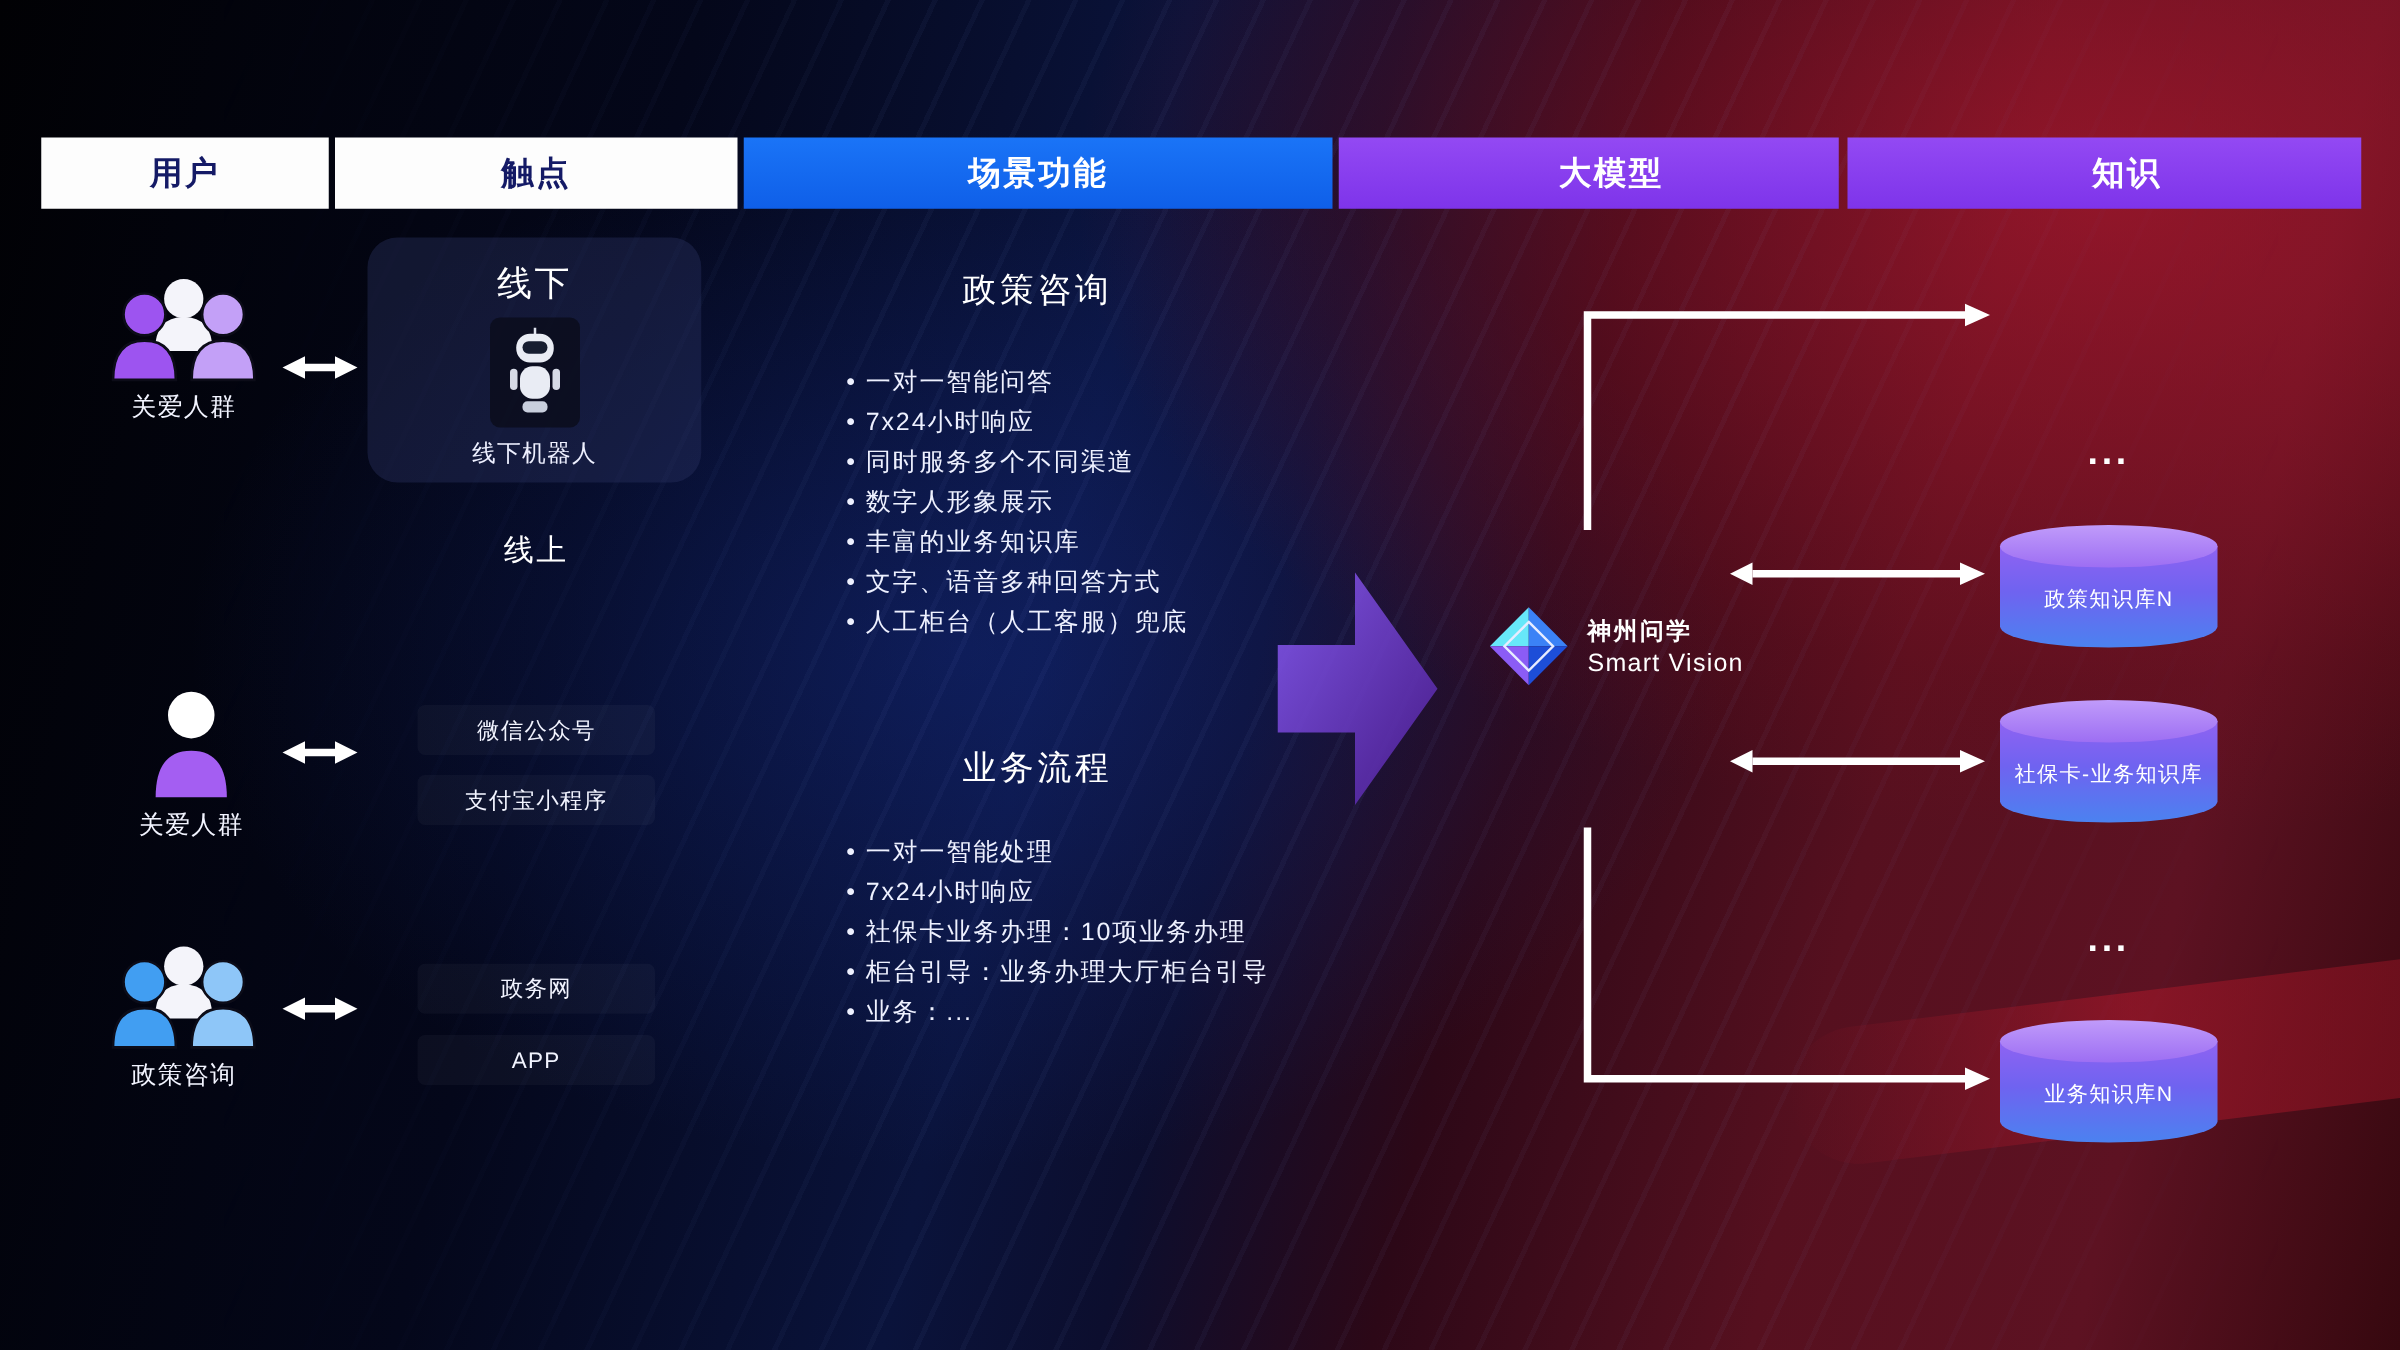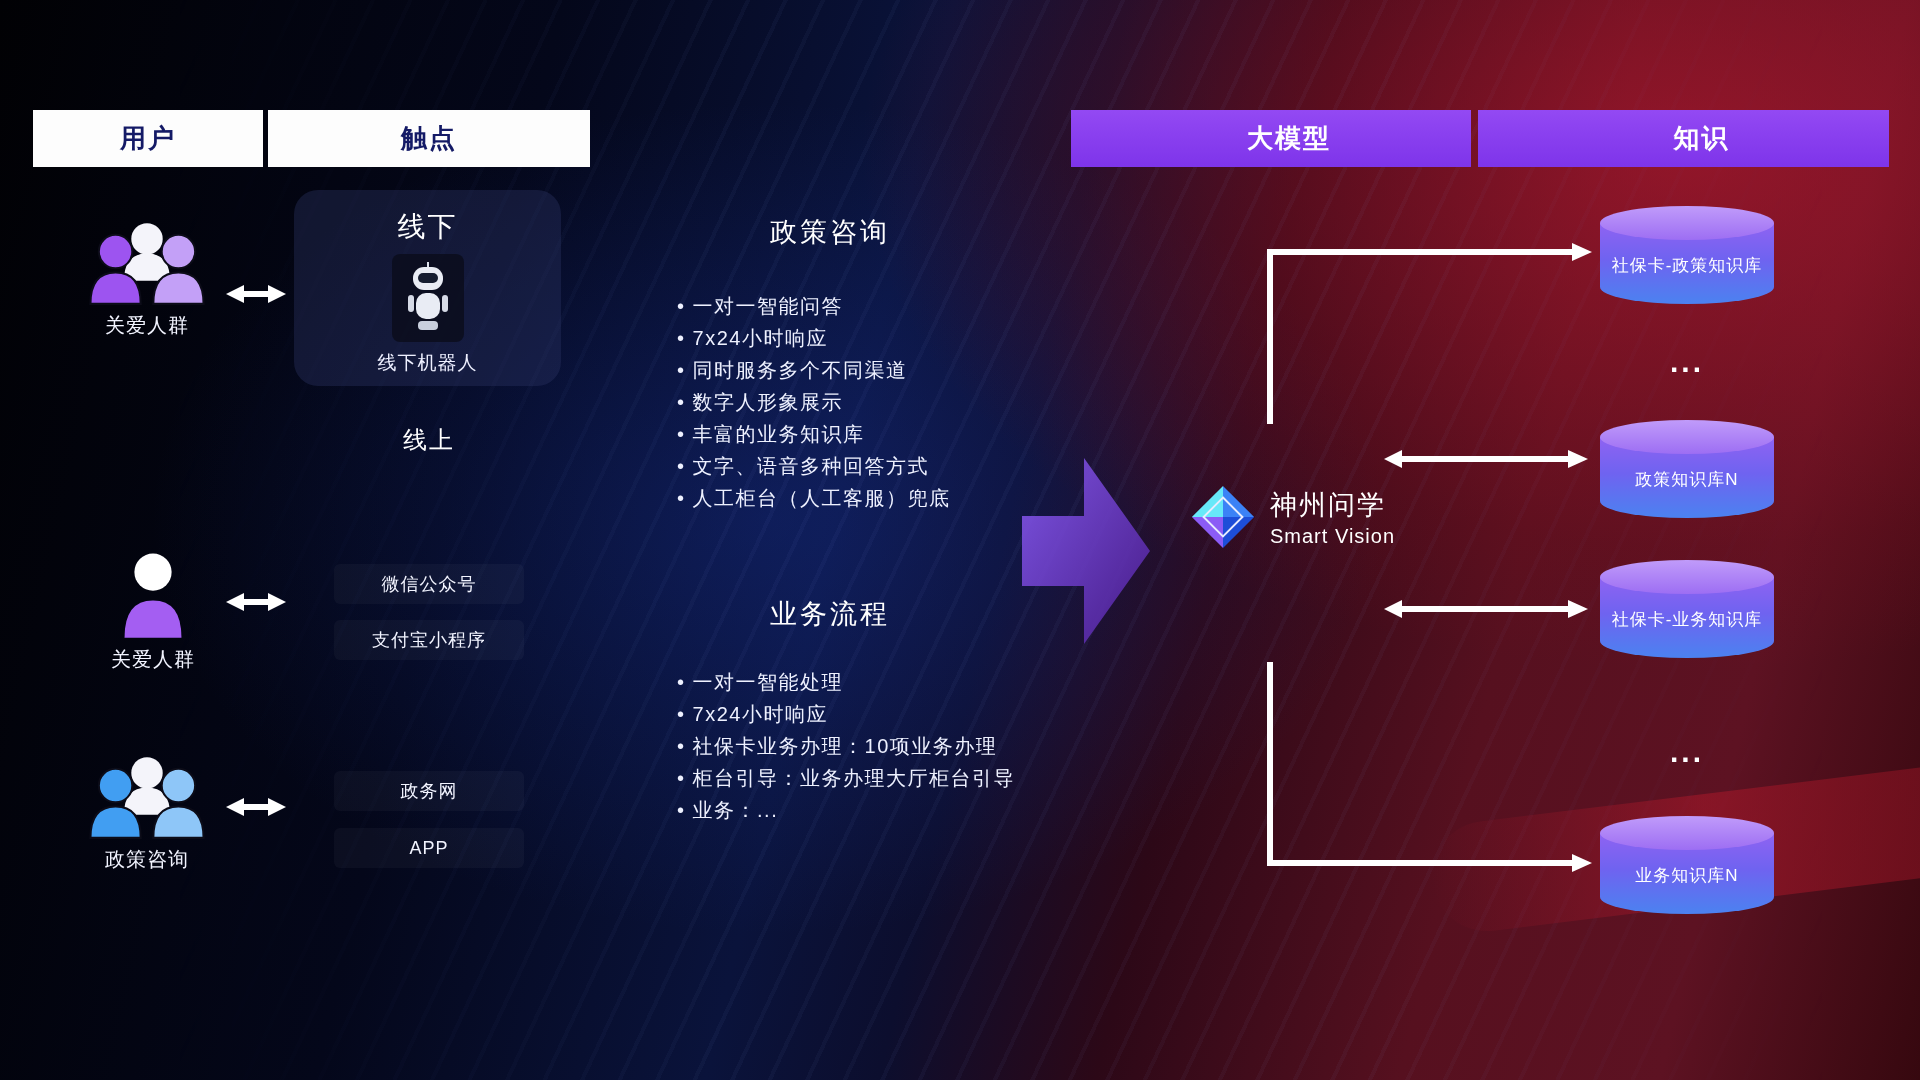--- a/index.html
+++ b/index.html
@@ -45,21 +45,21 @@
   
   .scene-title { position:absolute; width:300px; text-align:center; color:#fff; font-size:27px; letter-spacing:3px; }
   .scene-list { position:absolute; list-style:none; }
   .scene-list li { color:#eef1ff; font-size:20px; letter-spacing:1.5px; height:32px; line-height:32px; white-space:nowrap; }
   .scene-list li::before { content:"• "; color:#eef1ff; }
   
   .big-arrow { position:absolute; left:1022px; top:428px; }
   
   .logo-wrap { position:absolute; left:1188px; top:482px; display:flex; align-items:center; }
   .logo-text { margin-left:12px; }
-  .logo-name { color:#fff; font-size:27px; font-weight:normal; letter-spacing:2px; }
+  .logo-name { color:#fff; font-size:19px; font-weight:bold; letter-spacing:2px; }
   .logo-sub  { color:#fff; font-size:20px; letter-spacing:1px; margin-top:2px; }
   
   .cylinder { position:absolute; width:174px; height:98px; }
   .cyl-top { position:absolute; left:0; top:0; width:174px; height:34px; border-radius:50%;
     background:linear-gradient(180deg,#c09bfa,#9d6ef3); }
   .cyl-body { position:absolute; left:0; top:17px; width:174px; height:81px;
     background:linear-gradient(180deg,#8f63f2 0%, #6f63f0 45%, #4b82f0 100%);
     border-radius:0 0 87px 87px / 0 0 17px 17px; }
   .cyl-label { position:absolute; left:8px; right:8px; top:26px; bottom:4px; display:flex; align-items:center; justify-content:center;
     text-align:center; color:#fff; font-size:17px; line-height:1.35; letter-spacing:1px; }
@@ -68,20 +68,21 @@
 </style>
 </head>
 <body>
 
 <div class="canvas">
   <div class="streaks"></div>
   <div class="red-swoosh"></div>
 
   <div class="hdr hdr-white" style="left:33px;  width:230px;">用户</div>
   <div class="hdr hdr-white" style="left:268px; width:322px;">触点</div>
+  <div class="hdr hdr-blue" style="left:595px; width:471px;">场景功能</div>
   <div class="hdr hdr-purple" style="left:1071px;width:400px;">大模型</div>
   <div class="hdr hdr-purple" style="left:1478px;width:411px;">知识</div>
 
   <div class="user" style="left:82px; top:218px; width:130px;">
     <svg width="126" height="88" viewBox="0 0 120 84">
       <circle cx="60" cy="20" r="15" fill="#f4f4fa"></circle>
         <path d="M38 60 q0 -26 22 -26 q22 0 22 26 z" fill="#f4f4fa"></path>
       <circle cx="30" cy="32" r="16" fill="#9d54f0" stroke="#0c0c18" stroke-width="2"></circle>
       <path d="M6 82 q0 -30 24 -30 q24 0 24 30 z" fill="#9d54f0" stroke="#0c0c18" stroke-width="2"></path>
       <circle cx="90" cy="32" r="16" fill="#c3a0f7" stroke="#0c0c18" stroke-width="2"></circle>
@@ -170,25 +171,20 @@
       <polygon points="4,36 36,68 36,36" fill="#8b5cf6"></polygon>
       <polygon points="68,36 36,68 36,36" fill="#1d4ed8"></polygon>
       <polygon points="36,16 56,36 36,56 16,36" fill="none" stroke="#e7ecff" stroke-width="2"></polygon>
     </svg>
     <div class="logo-text">
       <div class="logo-name">神州问学</div>
       <div class="logo-sub">Smart Vision</div>
     </div>
   </div>
 
-  <div class="cylinder" style="left:1600px; top:206px;">
-    <div class="cyl-body"></div>
-    <div class="cyl-top"></div>
-    <div class="cyl-label">社保卡-政策知识库</div>
-  </div>
   <div class="dots" style="left:1600px; top:352px;">...</div>
   <div class="cylinder" style="left:1600px; top:420px;">
     <div class="cyl-body"></div>
     <div class="cyl-top"></div>
     <div class="cyl-label">政策知识库N</div>
   </div>
   <div class="cylinder" style="left:1600px; top:560px;">
     <div class="cyl-body"></div>
     <div class="cyl-top"></div>
     <div class="cyl-label">社保卡-业务知识库</div>

